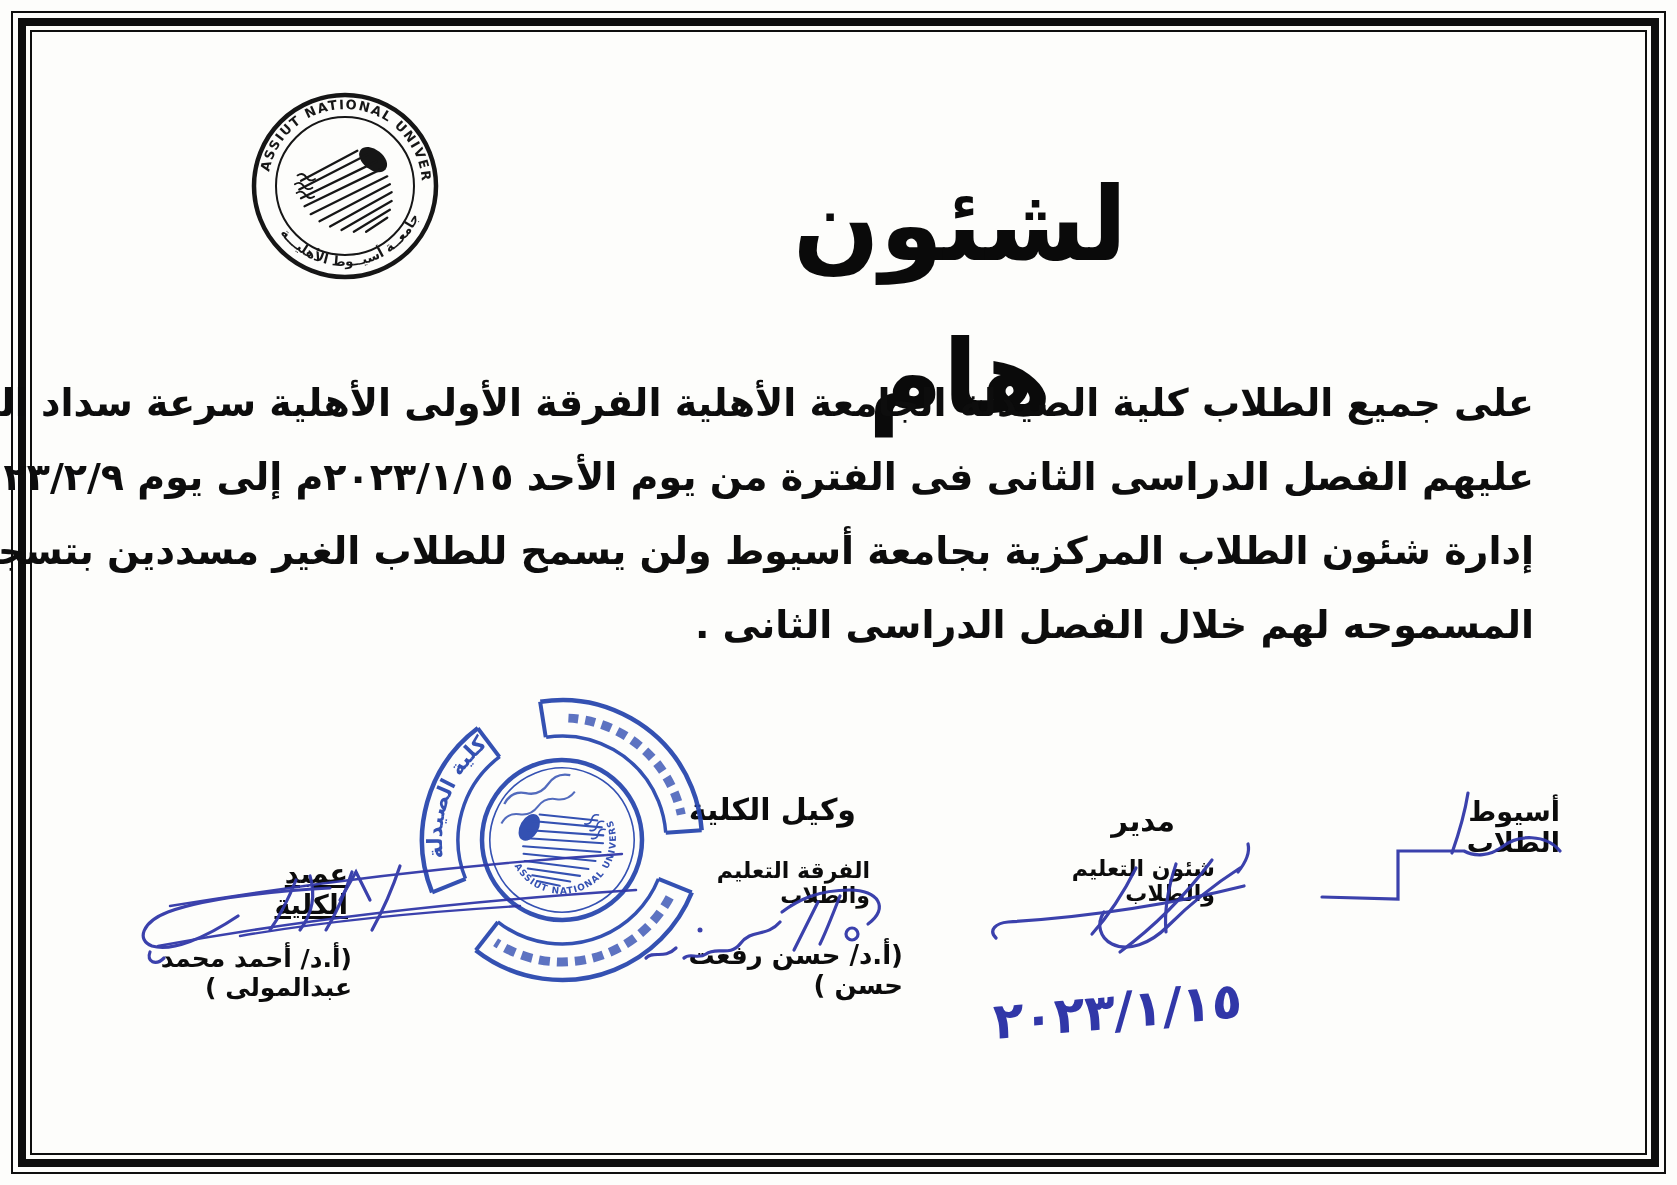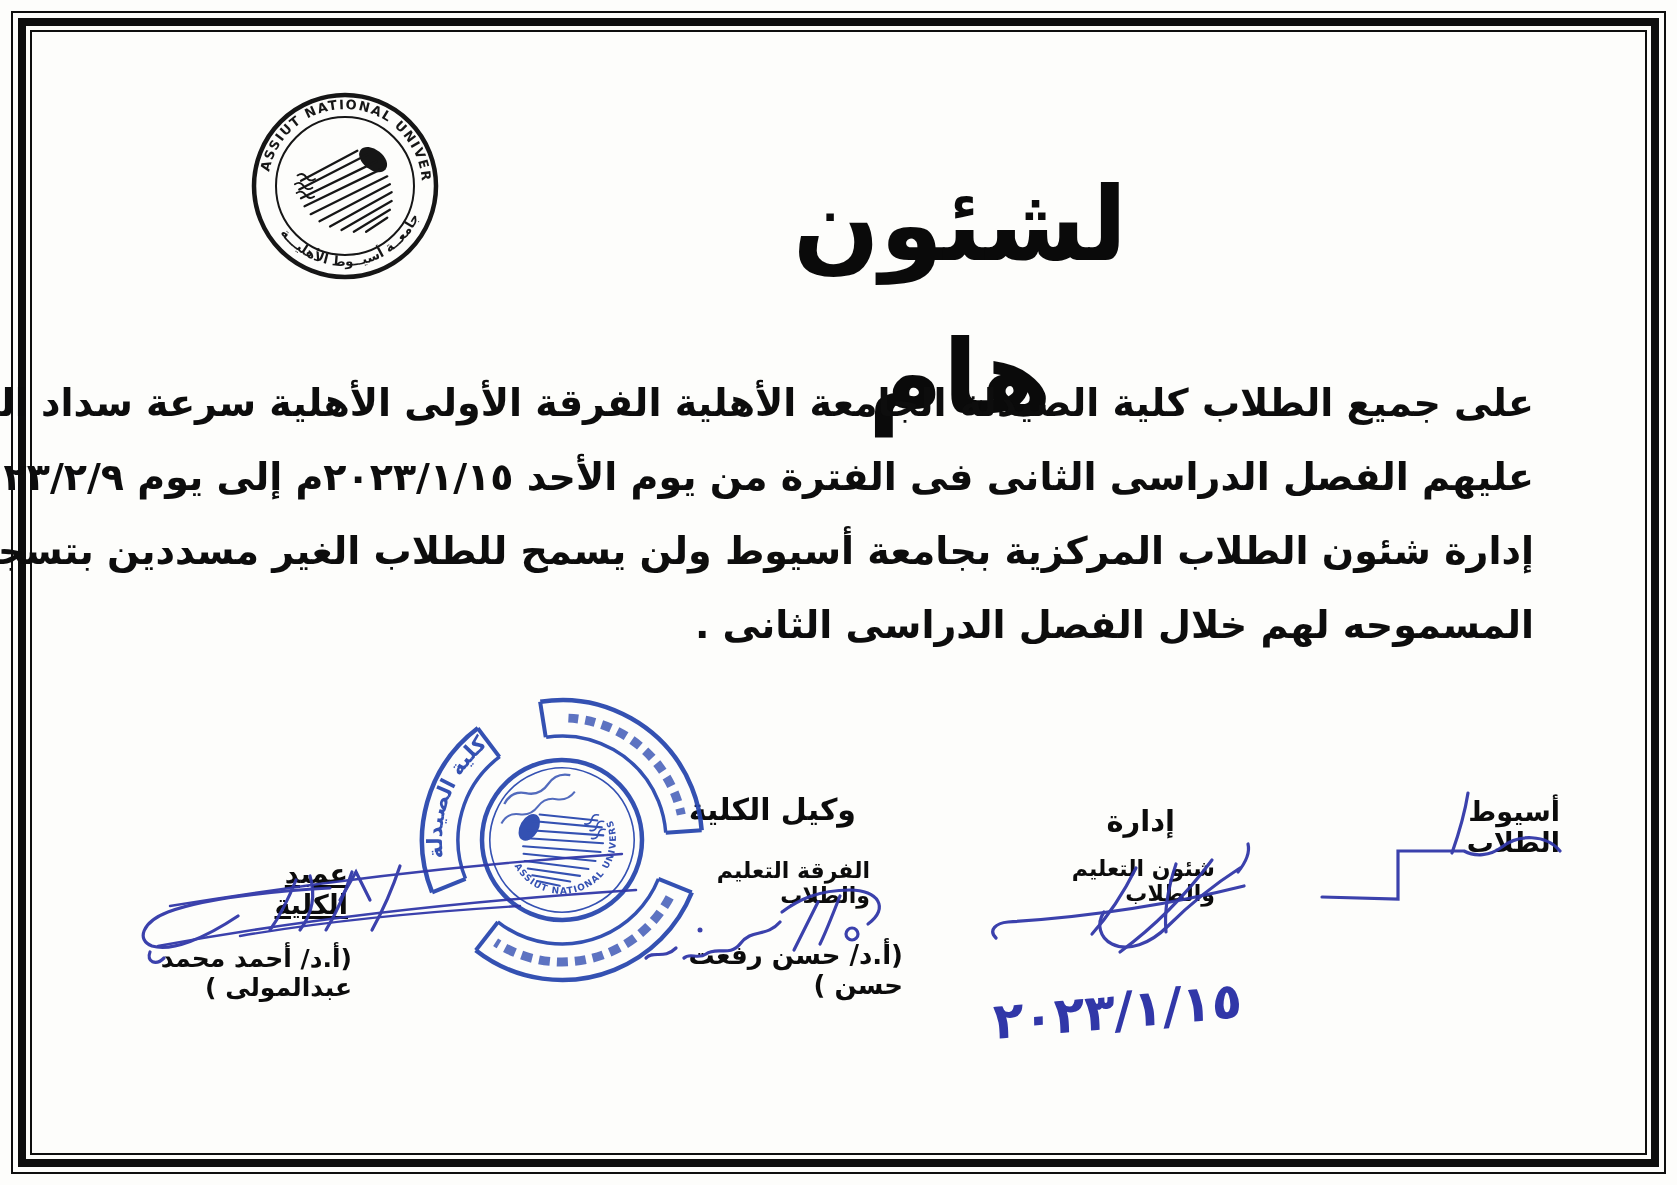--- a/index.html
+++ b/index.html
@@ -94,21 +94,21 @@
   <div class="title">لشئون هام</div>
 
   <div class="body-text">
     <div class="body-line">على جميع الطلاب  كلية الصيدلة الجامعة الأهلية الفرقة الأولى الأهلية سرعة سداد الرسوم  المستحقه</div>
     <div class="body-line">عليهم الفصل الدراسى الثانى فى الفترة من يوم الأحد ٢٠٢٣/١/١٥م إلى يوم ٢٠٢٣/٢/٩   وذلك بمقر</div>
     <div class="body-line">إدارة شئون الطلاب المركزية بجامعة أسيوط ولن يسمح للطلاب الغير مسددين بتسجيل المقررات</div>
     <div class="body-line">المسموحه لهم خلال الفصل الدراسى الثانى .</div>
   </div>
 
   <div class="sig-label t-sa">أسيوط الطلاب</div>
-  <div class="sig-label t-dir">إدارة</div>
+  <div class="sig-label t-dir">مدير</div>
   <div class="sig-label s-dir">شئون التعليم والطلاب</div>
   <div class="hand-date">٢٠٢٣/١/١٥</div>
   <div class="sig-label t-vd">وكيل الكلية</div>
   <div class="sig-label s-vd">الفرقة التعليم والطلاب</div>
   <div class="sig-label n-vd">(أ.د/ حسن رفعت حسن )</div>
   <div class="sig-label t-dean">عميد الكلية</div>
   <div class="sig-label n-dean">(أ.د/ أحمد محمد عبدالمولى )</div>
 
   <svg class="stamp" viewBox="0 0 300 300">
     <g transform="rotate(-22 150 150)">

